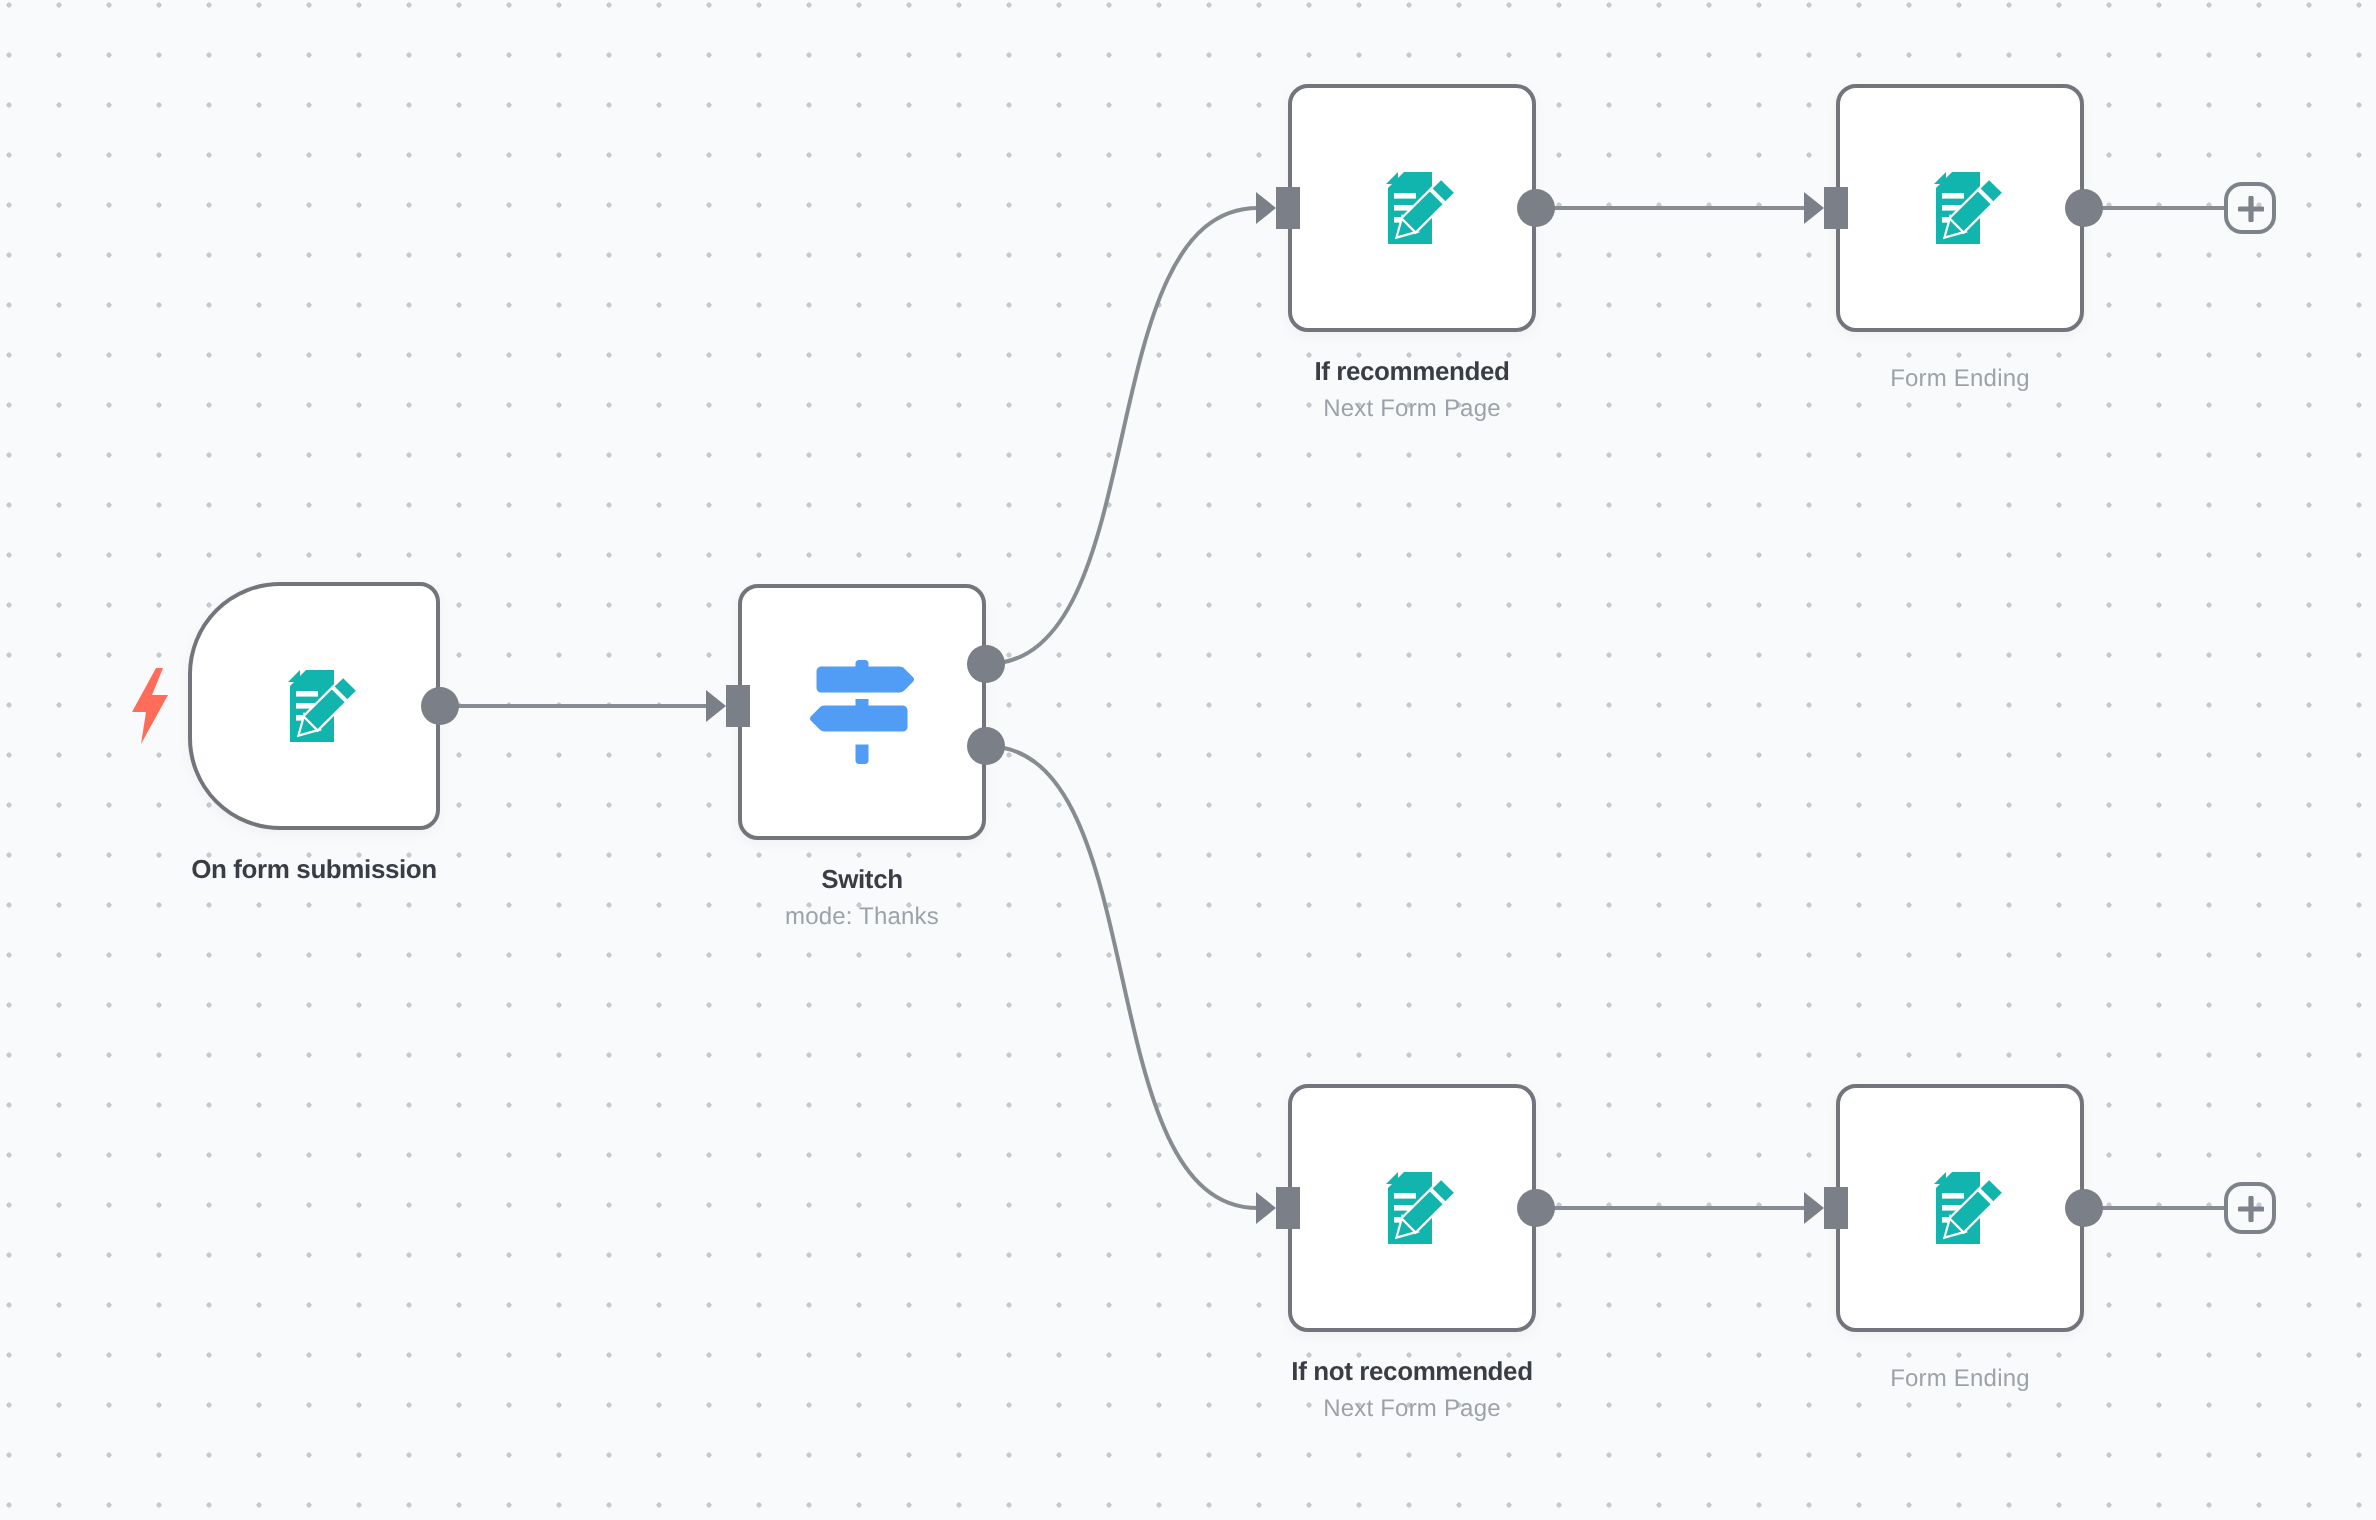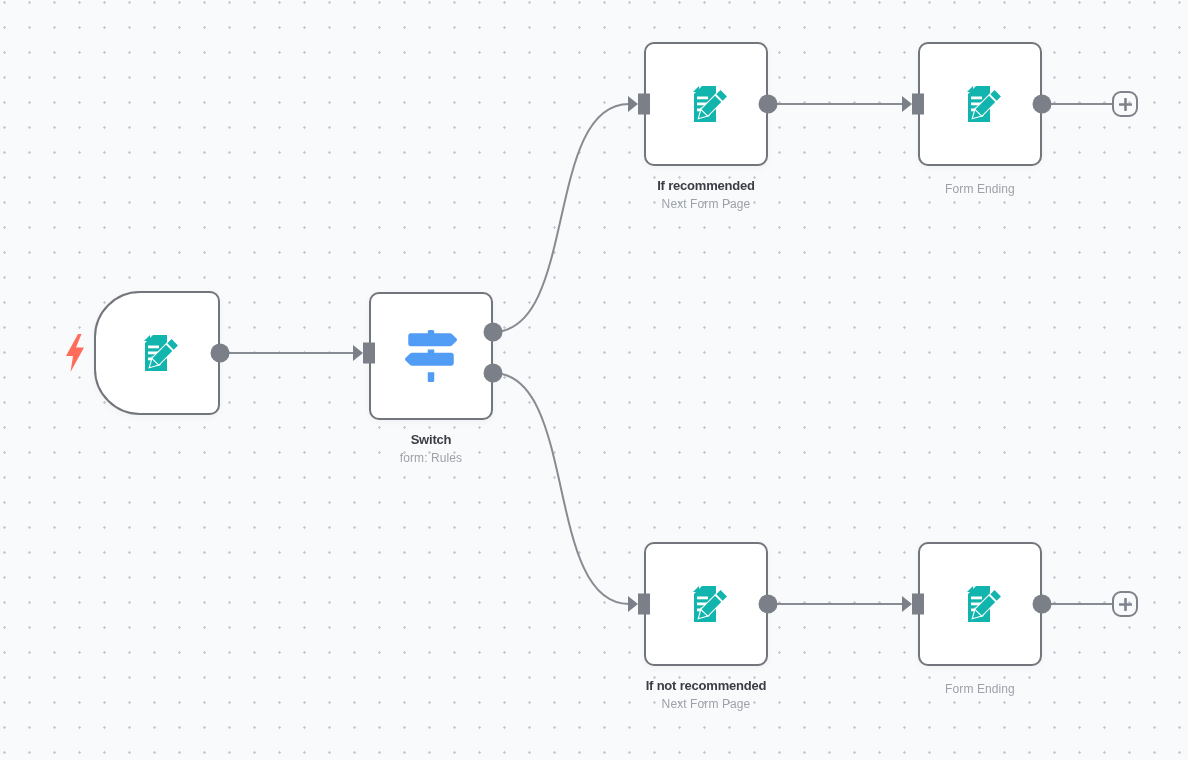--- a/index.html
+++ b/index.html
@@ -76,31 +76,35 @@
             <rect x="15" y="16.5" width="11" height="2.8" fill="#ffffff"></rect>
             <rect x="15" y="22.5" width="10" height="2.8" fill="#ffffff"></rect>
             <rect x="15" y="28.5" width="6.5" height="2.8" fill="#ffffff"></rect>
             <g transform="translate(17,38) rotate(-45)">
               <polygon points="0,0 8,-4.5 8,4.5" fill="#12b5ad" stroke="#ffffff" stroke-width="2.2" paint-order="stroke"></polygon>
               <rect x="8" y="-4.5" width="19" height="9" fill="#12b5ad" stroke="#ffffff" stroke-width="2.2" paint-order="stroke"></rect>
               <rect x="29" y="-4.5" width="6" height="9" fill="#12b5ad" stroke="#ffffff" stroke-width="2.2" paint-order="stroke"></rect>
             </g>
           </svg></span>
     </div>
+    <div class="node-label">
+      <div class="node-title">On form submission</div>
+      <div class="node-subtitle"></div>
+    </div>
   </div>
     <div class="node-wrap" style="left: 369px; top: 292px; width: 124px; height: 128px;">
 
     <div class="node-box">
       <span class="node-icon"><svg width="52" height="52" viewBox="0 0 512 512">
             <path fill="#519cf4" d="M507.31 84.69L464 41.37c-6-6-14.14-9.37-22.63-9.37H288V16c0-8.84-7.16-16-16-16h-32c-8.84 0-16 7.16-16 16v16H56c-13.25 0-24 10.75-24 24v80c0 13.25 10.75 24 24 24h385.37c8.49 0 16.62-3.37 22.63-9.37l43.31-43.31c6.25-6.26 6.25-16.38 0-22.63zM224 496c0 8.84 7.16 16 16 16h32c8.84 0 16-7.16 16-16v-80h-64v80zm232-272H288v-32h-64v32H70.63c-8.49 0-16.62 3.37-22.63 9.37L4.69 276.69c-6.25 6.25-6.25 16.38 0 22.63L48 342.63c6 6 14.14 9.37 22.63 9.37H456c13.25 0 24-10.75 24-24v-80c0-13.25-10.75-24-24-24z"></path>
           </svg></span>
     </div>
     <div class="node-label">
       <div class="node-title">Switch</div>
-      <div class="node-subtitle">form: Rules</div>
+      <div class="node-subtitle">mode: Thanks</div>
     </div>
   </div>
     <div class="node-wrap" style="left: 644px; top: 42px; width: 124px; height: 124px;">
 
     <div class="node-box">
       <span class="node-icon"><svg width="48" height="48" viewBox="0 0 48 48">
             <path d="M20 6 H34 V42 H12 V14 Z" fill="#12b5ad"></path>
             <path d="M17 6 V12 H11 Z" fill="#12b5ad"></path>
             <rect x="15" y="16.5" width="11" height="2.8" fill="#ffffff"></rect>
             <rect x="15" y="22.5" width="10" height="2.8" fill="#ffffff"></rect>

